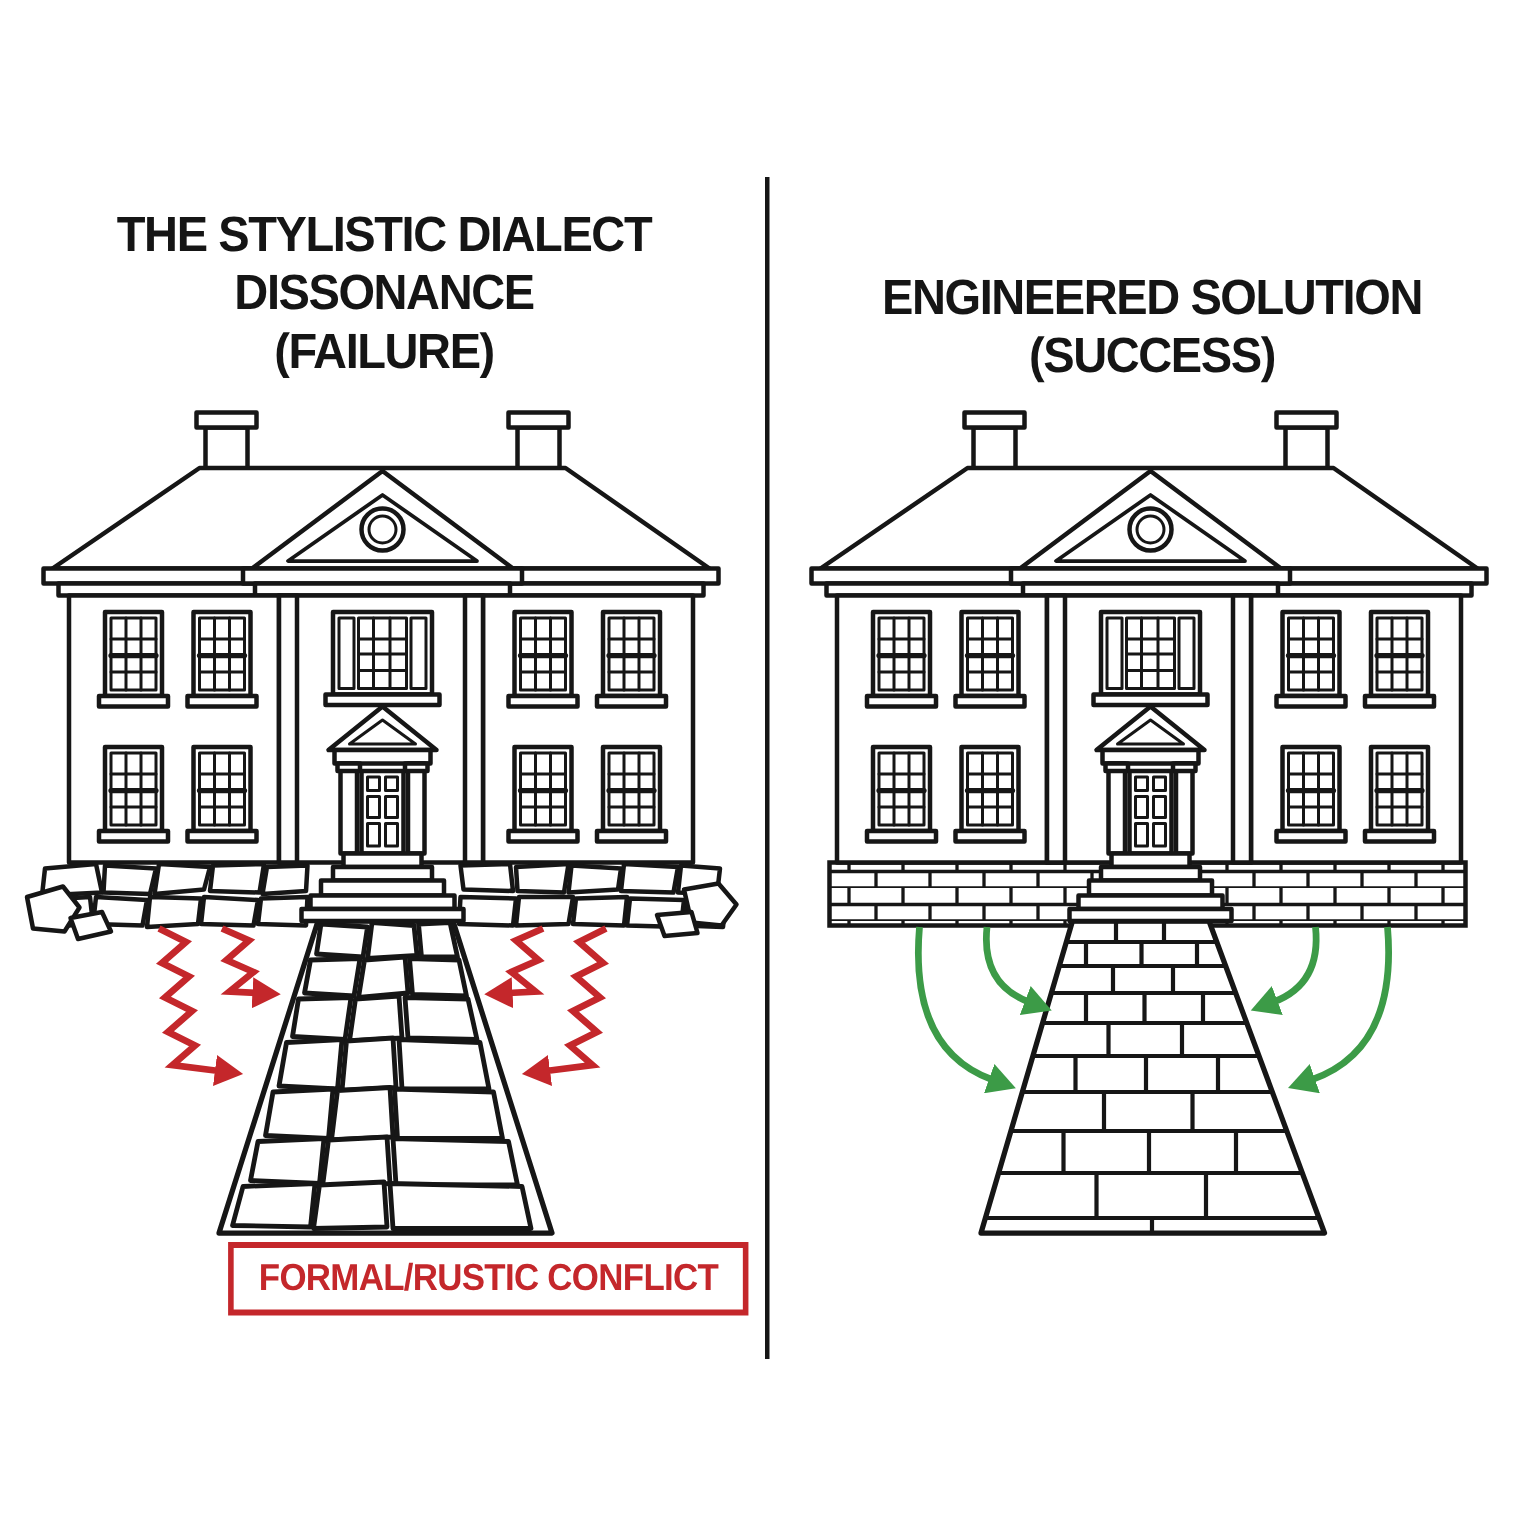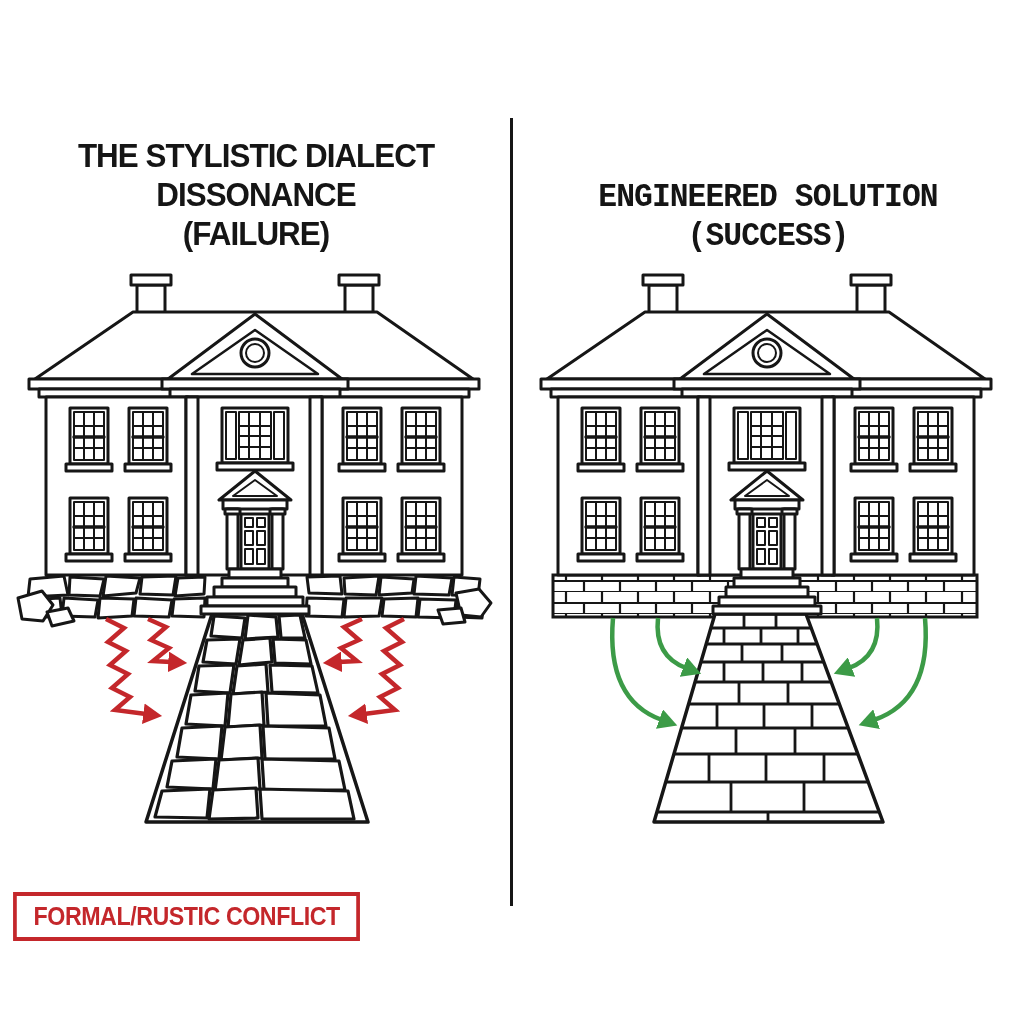--- a/index.html
+++ b/index.html
@@ -10,30 +10,30 @@
   }
   html,body{margin:0;padding:0;}
   body{
     width:1024px;height:1024px;position:relative;overflow:hidden;
     background:var(--background);
     font-family:"Liberation Sans",sans-serif;color:var(--line);
   }
   .divider{position:absolute;left:510px;top:118px;width:3px;height:788px;background:var(--line);}
   .panel{position:absolute;top:0;width:512px;height:1024px;}
   .panel.left{left:0;}
-  .panel.right{left:512px;font-family:Liberation Mono, monospace;}
+  .panel.right{left:512px;}
   .title{
     position:absolute;left:0;width:512px;text-align:center;
     font-weight:700;font-size:33px;line-height:39px;letter-spacing:-1px;
     color:#151515;transform:scaleX(.95);transform-origin:50% 0;
   }
   .panel.left .title{top:114px;}
   .panel.right .title{top:156px;}
   .figure{position:absolute;left:0;top:262px;width:512px;height:580px;}
-  .caption-wrap{position:absolute;left:0;top:892px;width:512px;text-align:left;}
+  .caption-wrap{position:absolute;left:0;top:828px;width:512px;text-align:right;}
   .caption{
     display:inline-block;border:4px solid;padding:6px 18px;
     font-weight:700;font-size:25px;letter-spacing:-0.5px;
     transform:scaleX(.93);transform-origin:50% 50%;white-space:nowrap;
   }
   .panel.left .caption{color:var(--failure-accent);border-color:var(--failure-accent);}
   .panel.right .caption{color:var(--success-accent);border-color:var(--success-accent);}
   
   .ln{stroke:var(--line);fill:#fff;}
   .ln-n{stroke:var(--line);fill:none;}

